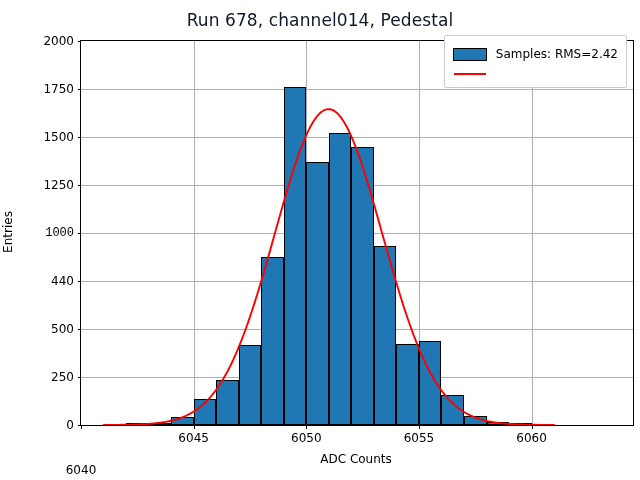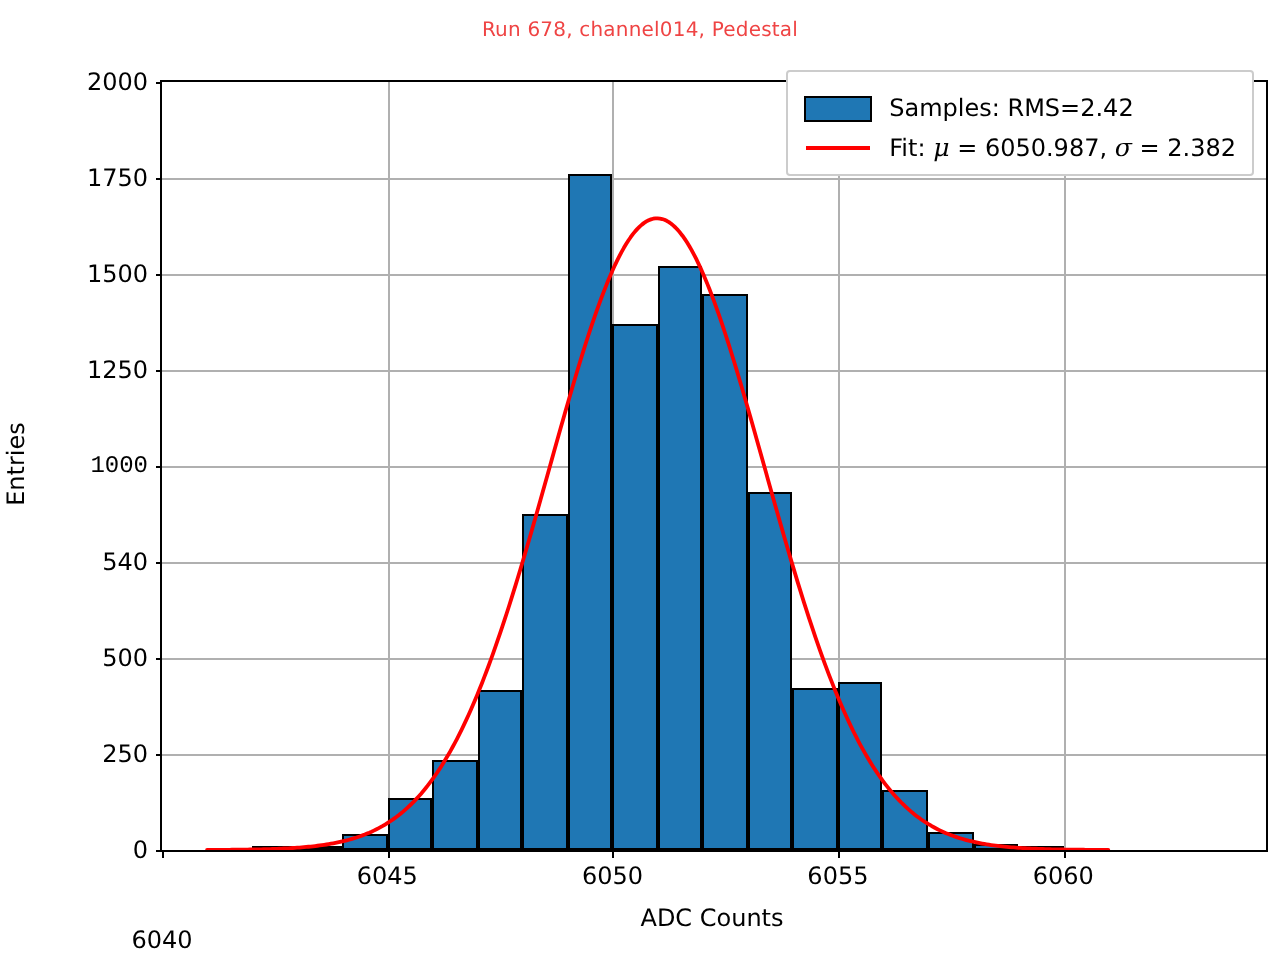--- a/index.html
+++ b/index.html
@@ -18,22 +18,22 @@
     width: 640px;
     height: 480px;
     background: #ffffff;
   }
   #chart-title {
     position: absolute;
     left: 0;
     top: 10px;
     width: 640px;
     text-align: center;
-    font-size: 10px;
-    color: #ef4444;
+    font-size: 17px;
+    color: #0f172a;
     letter-spacing: 0.1px;
   }
   
   #plot-frame {
     position: absolute;
     left: 80px;
     top: 40px;
     width: 552px;
     height: 384px;
     border: 1.1px solid #000000;
@@ -229,21 +229,21 @@
     </div>
 
     <div id="yticks">
         <div class="ytick-mark" style="top: 384px;"></div>
         <div class="ytick-label" style="top: 384px;">0</div>
         <div class="ytick-mark" style="top: 336px;"></div>
         <div class="ytick-label" style="top: 336px;">250</div>
         <div class="ytick-mark" style="top: 288px;"></div>
         <div class="ytick-label" style="top: 288px; text-align: right;">500</div>
         <div class="ytick-mark" style="top: 240px;"></div>
-        <div class="ytick-label" style="top: 240px;">540</div>
+        <div class="ytick-label" style="top: 240px;">440</div>
         <div class="ytick-mark" style="top: 192px;"></div>
         <div class="ytick-label" style="top: 192px; font-family: Liberation Mono, monospace;">1000</div>
         <div class="ytick-mark" style="top: 144px;"></div>
         <div class="ytick-label" style="top: 144px;">1250</div>
         <div class="ytick-mark" style="top: 96px;"></div>
         <div class="ytick-label" style="top: 96px;">1500</div>
         <div class="ytick-mark" style="top: 48px;"></div>
         <div class="ytick-label" style="top: 48px;">1750</div>
         <div class="ytick-mark" style="top: 0px;"></div>
         <div class="ytick-label" style="top: 0px;">2000</div>
@@ -261,18 +261,17 @@
         <div class="xtick-label" style="left: 450.612px;">6060</div>
       </div>
 
     <div id="legend">
       <div class="legend-row">
         <span class="legend-key patch"></span>
         <span class="legend-text">Samples: RMS=2.42</span>
       </div>
       <div class="legend-row">
         <span class="legend-key line"></span>
-        <span class="legend-text"><span>Fit: </span><span class="mathvar">μ</span><span> = 6050.987, </span><span class="mathvar">σ</span><span> = 2.382</span></span>
       </div>
     </div>
 
   </div>
 </div>
 
 </body></html>

